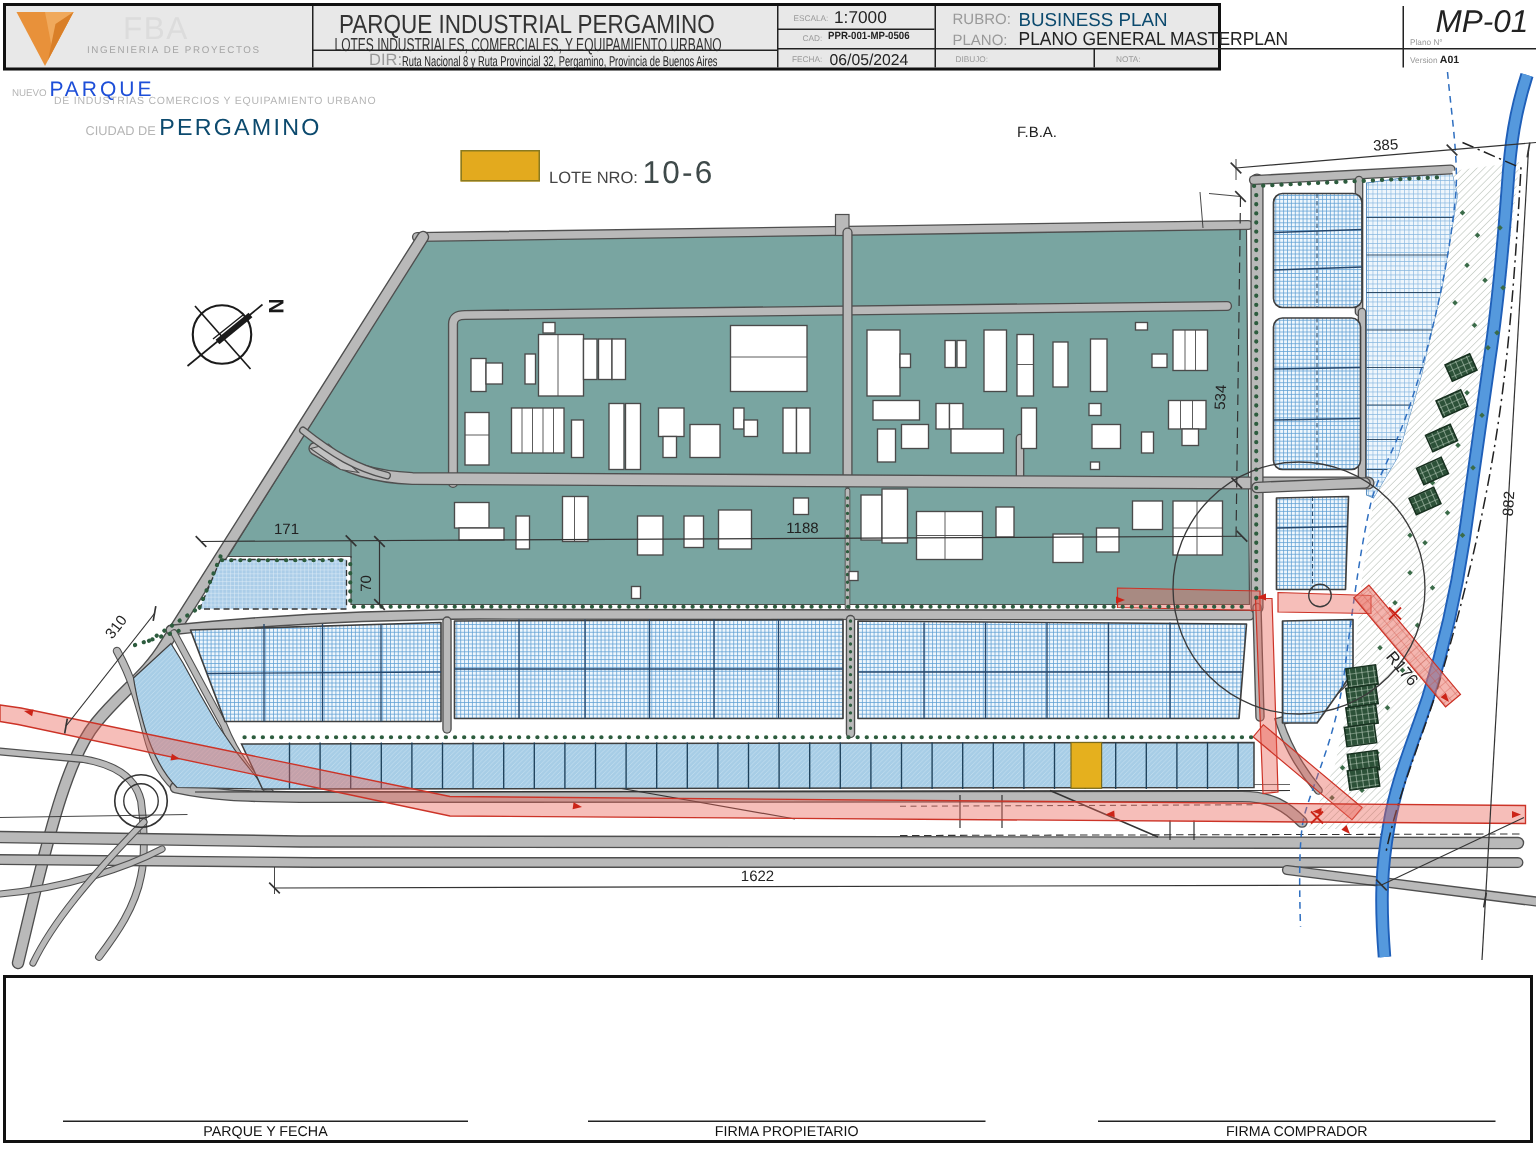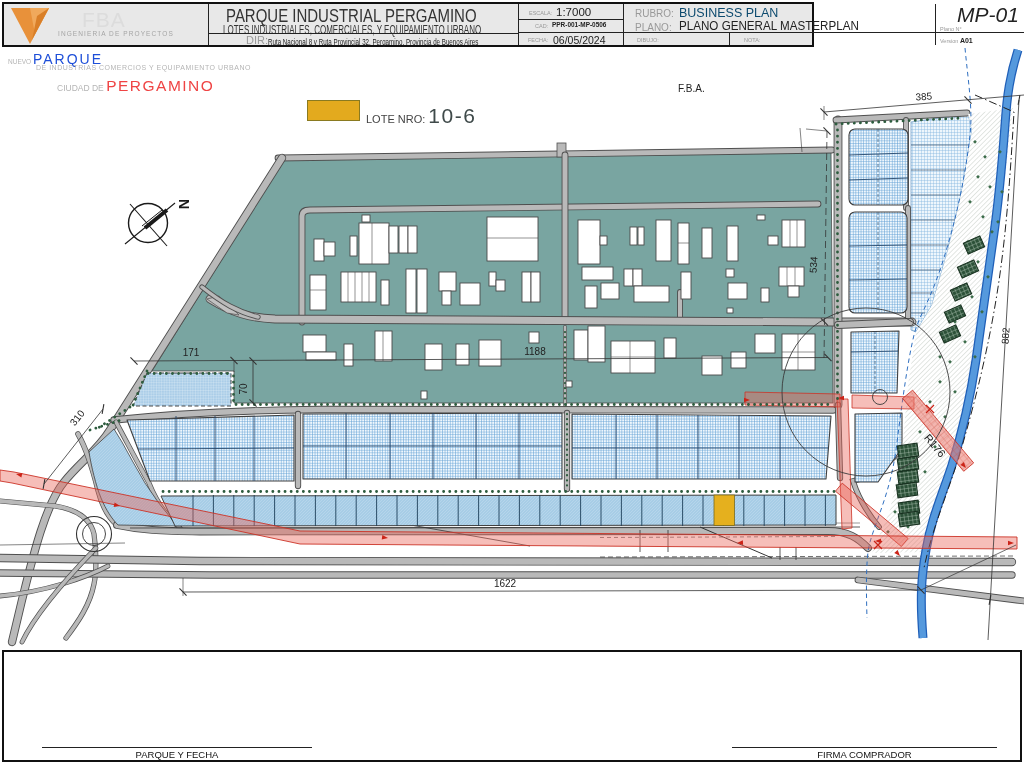--- a/index.html
+++ b/index.html
@@ -514,22 +514,23 @@
   <div class="vline" style="left:725px;top:28px;height:13px"></div>
   <div class="abs nw" style="left:740px;top:33px;font-size:5.5px;color:#999;">NOTA:</div>
 
   <div class="abs nw" style="left:953px;top:-1px;font-size:21px;color:#222;font-style:italic;">MP-01</div>
   <div class="abs nw" style="left:936px;top:22px;font-size:5.5px;color:#999;">Plano N°</div>
   <div class="abs nw" style="left:936px;top:33px;font-size:5.5px;color:#999;">Version <span style="font-size:7px;color:#222;font-weight:bold;">A01</span></div>
 </div>
 
 <div class="abs" style="left:8px;top:51px;font-size:6.5px;color:#b5b5b5;">NUEVO <span style="font-size:14px;letter-spacing:2px;color:#1d4ed8;">PARQUE</span></div>
 <div class="abs" style="left:36px;top:64px;font-size:7px;color:#b5b5b5;letter-spacing:0.5px;">DE INDUSTRIAS COMERCIOS Y EQUIPAMIENTO URBANO</div>
-<div class="abs" style="left:57px;top:77px;font-size:8.5px;color:#b5b5b5;">CIUDAD DE <span style="font-size:15.5px;letter-spacing:1.5px;color:#ef4444;text-align:right;">PERGAMINO</span></div>
+<div class="abs" style="left:57px;top:77px;font-size:8.5px;color:#b5b5b5;">CIUDAD DE <span style="font-size:15.5px;letter-spacing:1.5px;color:#0c4a6e;text-align:right;">PERGAMINO</span></div>
 
 <div class="abs" style="left:307px;top:100px;width:53px;height:21px;background:#e3aa1e;border:1.5px solid #8a7a20;"></div>
 <div class="abs" style="left:366px;top:104px;font-size:11px;color:#444;">LOTE NRO: <span style="font-size:21px;color:#3f4a4a;letter-spacing:1.5px;">10-6</span></div>
 
 <div id="foot" class="abs">
   <div class="sig" style="left:38px;width:270px;">PARQUE Y FECHA</div>
+  <div class="sig" style="left:388px;width:265px;">FIRMA PROPIETARIO</div>
   <div class="sig" style="left:728px;width:265px;">FIRMA COMPRADOR</div>
 </div>
 </div>
 
 </body></html>

